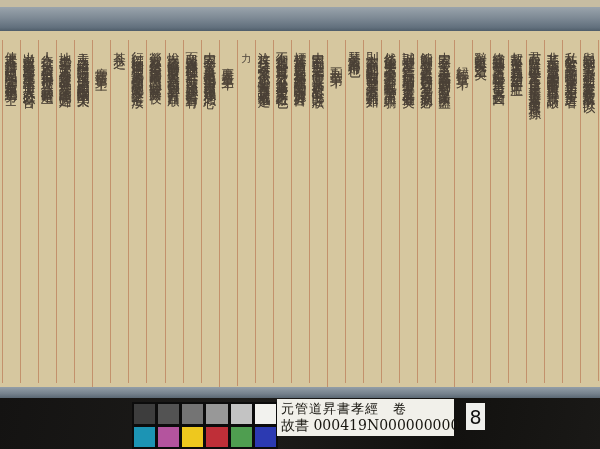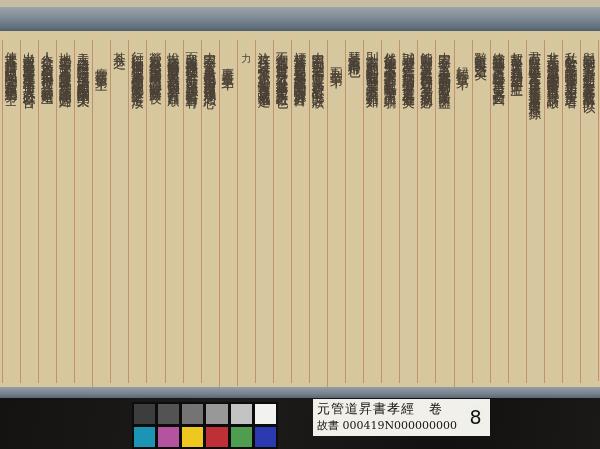--- a/index.html
+++ b/index.html
@@ -52,24 +52,23 @@
     position:absolute;left:132px;top:4px;width:142px;height:43px;
     background:#0c0c0c;border:2px solid #0c0c0c;
     display:grid;grid-template-columns:repeat(6,1fr);grid-template-rows:1fr 1fr;gap:3px;
   }
   .patch{width:100%;height:100%;}
   .label-box{
     position:absolute;left:277px;top:1px;width:177px;height:37px;
     background:#f1f0ea;color:#17150f;
     padding:1px 4px 0 4px;box-sizing:border-box;line-height:17px;
     font-family:"DejaVu Serif","Liberation Serif",serif;
-    margin-left:36px;
   }
   .label-line1{font-size:13px;letter-spacing:1px;white-space:nowrap;}
-  .label-line2{font-size:11px;white-space:nowrap;}
+  .label-line2{font-size:14px;white-space:nowrap;}
   .num-box{
     position:absolute;left:466px;top:5px;width:19px;height:27px;
     background:#efefec;color:#111;
     display:flex;align-items:center;justify-content:center;
     font-size:19px;font-family:"DejaVu Sans","Liberation Sans",sans-serif;
   }
 </style>
 </head>
 <body>
 

